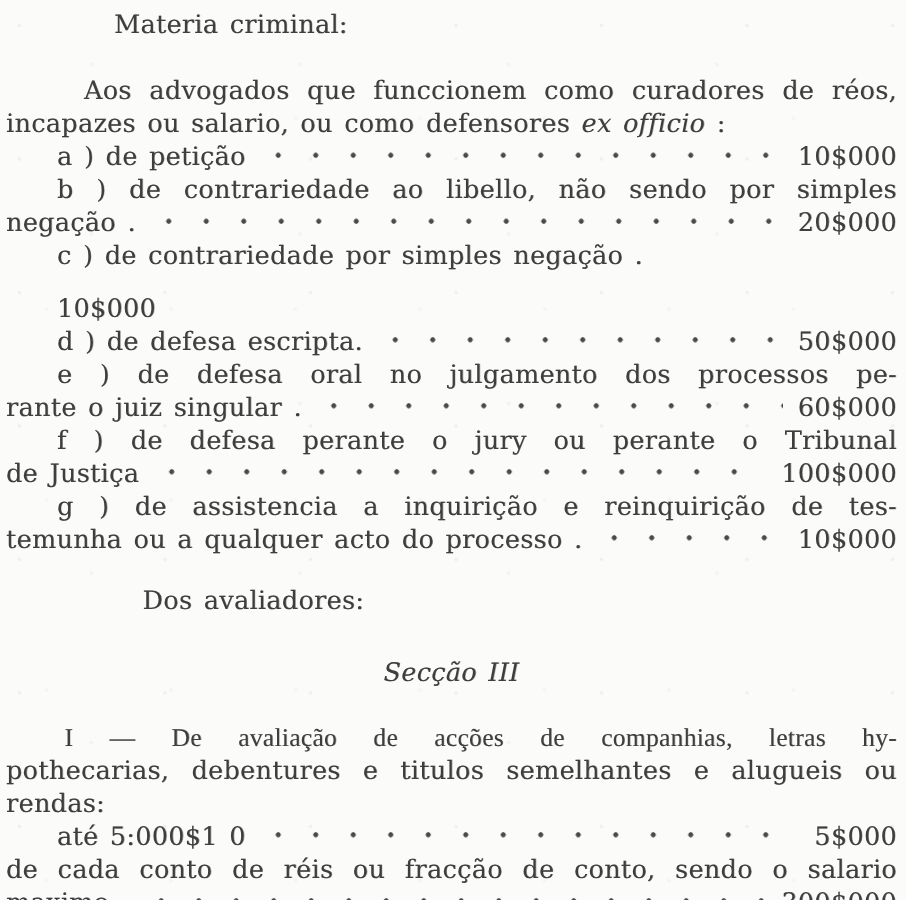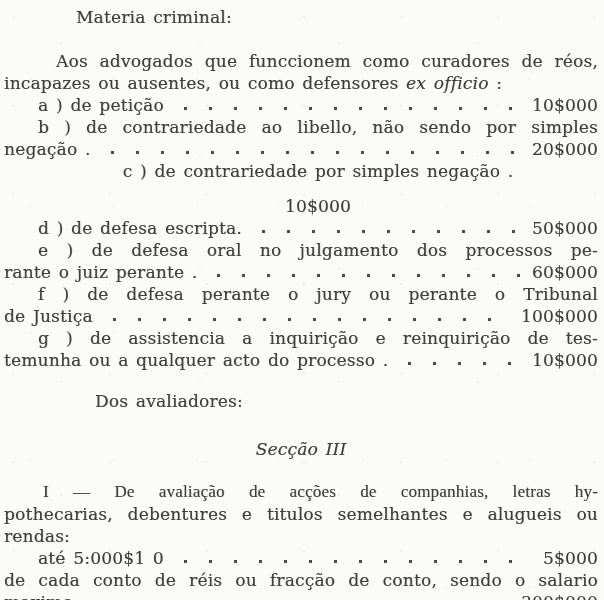--- a/index.html
+++ b/index.html
@@ -16,40 +16,40 @@
     font-family:"DejaVu Serif","Liberation Serif",serif;
     font-size:17px; line-height:22px;
     letter-spacing:0.2px; word-spacing:2px;
     padding:6px 6px 0 4px;
     text-shadow:0.4px 0 0 rgba(70,70,70,0.45);
   }
   .line { min-height:22px; }
   .just { text-align:justify; text-align-last:justify; }
   .center { text-align:center; }
   .italic { font-style:italic; }
-  .row { display:flex; align-items:center; }
+  .row { display:flex; align-items:flex-start; }
   .fee-label { white-space:nowrap; }
   .fee-amount { white-space:nowrap; }
   .leader {
     flex:1 1 auto; min-width:10px; height:13px;
     margin:0 10px 0 9px;
     background-image:radial-gradient(circle, #4a4a4a 1.5px, rgba(0,0,0,0) 1.9px);
     background-size:25px 5px;
     background-repeat:repeat-x;
     background-position:left bottom 1px;
   }
 </style>
 </head>
 <body>
 
 <div class="page">
   <div id="doc">
       <div class="line" style="padding-left: 72px;"><span>Materia criminal:</span></div>
       <div class="line just" style="margin-top: 22px; padding-left: 52px;"><span>Aos advogados que funccionem como curadores de réos,</span></div>
-      <div class="line"><span>incapazes ou ausentes, ou como defensores </span><span class="italic">ex officio</span><span> :</span></div>
+      <div class="line"><span>incapazes ou salario, ou como defensores </span><span class="italic">ex officio</span><span> :</span></div>
       <div class="line row" style="padding-left: 34px;">
         <span class="fee-label">a )  de petição</span>
         <span class="leader"></span>
         <span class="fee-amount">10$000</span>
       </div>
       <div class="line just" style="padding-left: 34px;"><span>b )  de contrariedade ao libello, não sendo por simples</span></div>
       <div class="line row">
         <span class="fee-label">negação .</span>
         <span class="leader"></span>
         <span class="fee-amount">20$000</span>
@@ -59,21 +59,21 @@
         <span class="leader"></span>
         <span class="fee-amount">10$000</span>
       </div>
       <div class="line row" style="padding-left: 34px;">
         <span class="fee-label">d )  de defesa escripta.</span>
         <span class="leader"></span>
         <span class="fee-amount">50$000</span>
       </div>
       <div class="line just" style="padding-left: 34px;"><span>e )  de defesa oral no julgamento dos processos pe-</span></div>
       <div class="line row">
-        <span class="fee-label">rante o juiz perante .</span>
+        <span class="fee-label">rante o juiz singular .</span>
         <span class="leader"></span>
         <span class="fee-amount">60$000</span>
       </div>
       <div class="line just" style="padding-left: 34px;"><span>f )  de defesa perante o jury ou perante o Tribunal</span></div>
       <div class="line row">
         <span class="fee-label">de Justiça</span>
         <span class="leader"></span>
         <span class="fee-amount">100$000</span>
       </div>
       <div class="line just" style="padding-left: 34px;"><span>g )  de assistencia a inquirição e reinquirição de tes-</span></div>

